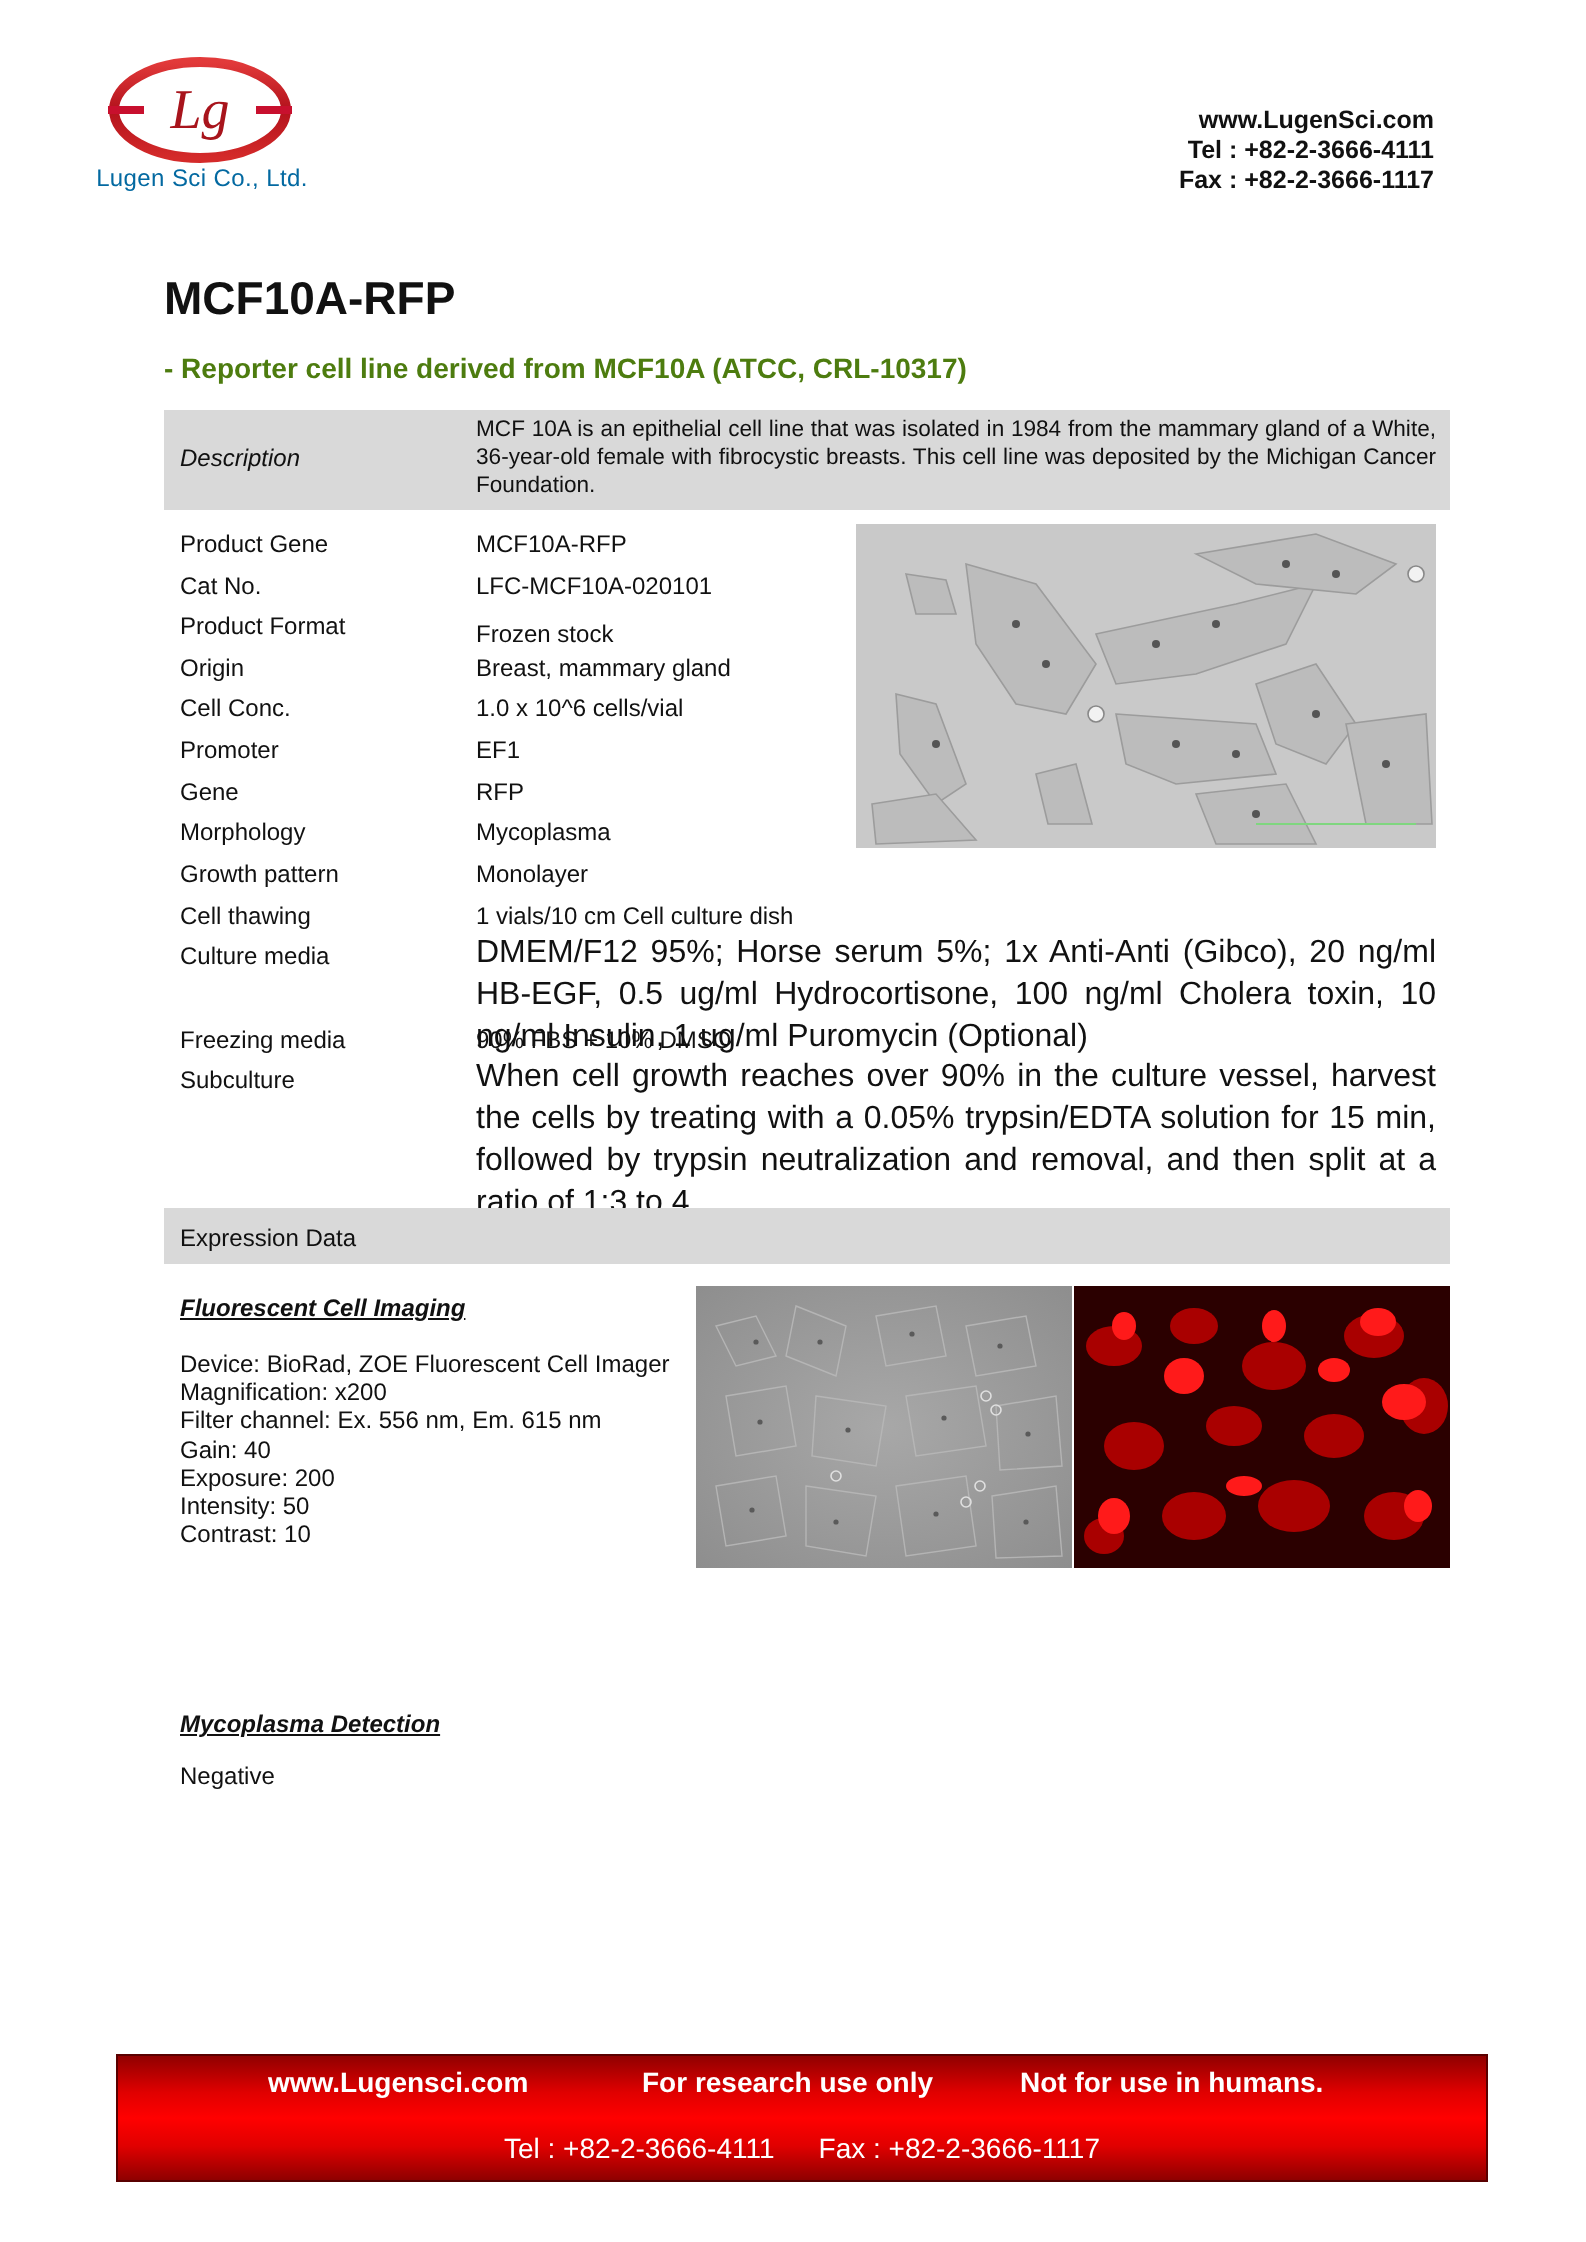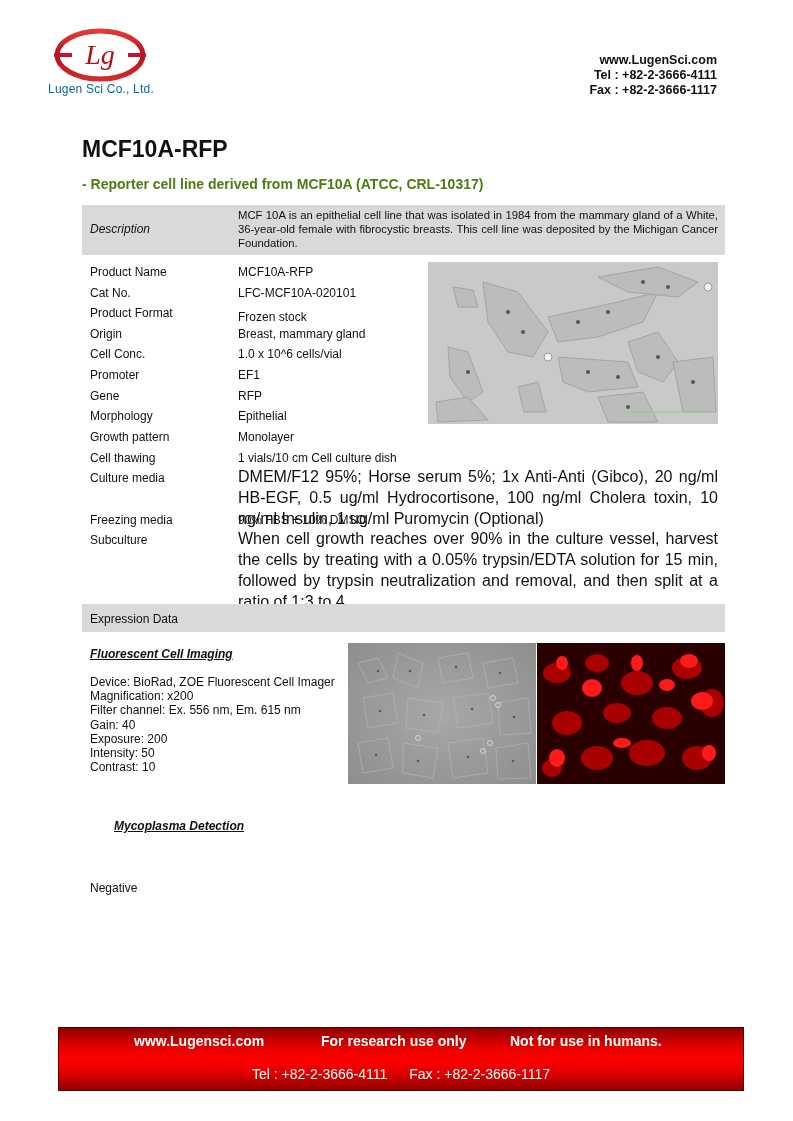--- a/index.html
+++ b/index.html
@@ -32,21 +32,21 @@
   .expr-label { left:90px; top:612px; font-size:12px; }
 
   .section-head { font-size:12px; font-weight:bold; font-style:italic; text-decoration:underline; }
   .imaging-head { left:90px; top:647px; }
   .imaging-params { left:90px; top:675px; font-size:12px; line-height:14.2px; }
   .imaging-params div { white-space:nowrap; }
 
   .bf-img { left:348px; top:643px; width:188px; height:141px; background:#9a9a9a; overflow:hidden; }
   .rfp-img { left:537px; top:643px; width:188px; height:141px; background:#2a0000; overflow:hidden; }
 
-  .myco-head { left:90px; top:819px;margin-left:24px; }
+  .myco-head { left:90px; top:855px; }
   .myco-result { left:90px; top:881px; font-size:12px; }
 
   
   .footer { left:58px; top:1027px; width:686px; height:64px;
             background:linear-gradient(to bottom,#8c0000 0%,#e00000 30%,#ff0000 50%,#e00000 72%,#8a0000 100%);
             box-shadow: inset 0 0 0 1px #5a0000; }
   .footer-line1 { left:58px; top:1033px; width:686px; height:18px; font-weight:bold; font-size:14px; color:#fff; }
   .footer-line1 span { position:absolute; top:0; }
   .footer-line2 { left:58px; top:1066px; width:686px; text-align:center; font-weight:normal; font-size:14px; color:#fff; }
   .footer-line2 .gap { display:inline-block; width:22px; }
@@ -78,21 +78,21 @@
 </div>
 
 <div class="abs title">MCF10A-RFP</div>
 <div class="abs subtitle">- Reporter cell line derived from MCF10A (ATCC, CRL-10317)</div>
 
 <div class="abs desc-band"></div>
 <div class="abs desc-label">Description</div>
 <div class="abs desc-text">MCF 10A is an epithelial cell line that was isolated in 1984 from the mammary gland of a White, 36-year-old female with fibrocystic breasts. This cell line was deposited by the Michigan Cancer Foundation.</div>
 
 <div>
-  <div class="spec-label" style="top:265px">Product Name</div>
+  <div class="spec-label" style="top:265px">Product Gene</div>
   <div class="spec-value" style="top:265px">MCF10A-RFP</div>
 
   <div class="spec-label" style="top:286px">Cat No.</div>
   <div class="spec-value" style="top:286px">LFC-MCF10A-020101</div>
 
   <div class="spec-label" style="top:306px">Product Format</div>
   <div class="spec-value" style="top:310px">Frozen stock</div>
 
   <div class="spec-label" style="top:327px">Origin</div>
   <div class="spec-value" style="top:327px">Breast, mammary gland</div>
@@ -100,21 +100,21 @@
   <div class="spec-label" style="top:347px">Cell Conc.</div>
   <div class="spec-value" style="top:347px">1.0 x 10^6 cells/vial</div>
 
   <div class="spec-label" style="top:368px">Promoter</div>
   <div class="spec-value" style="top:368px">EF1</div>
 
   <div class="spec-label" style="top:389px">Gene</div>
   <div class="spec-value" style="top:389px">RFP</div>
 
   <div class="spec-label" style="top:409px">Morphology</div>
-  <div class="spec-value" style="top:409px">Epithelial</div>
+  <div class="spec-value" style="top:409px">Mycoplasma</div>
 
   <div class="spec-label" style="top:430px">Growth pattern</div>
   <div class="spec-value" style="top:430px">Monolayer</div>
 
   <div class="spec-label" style="top:451px">Cell thawing</div>
   <div class="spec-value" style="top:451px">1 vials/10 cm Cell culture dish</div>
 
   <div class="spec-label" style="top:471px">Culture media</div>
   <div class="spec-long" style="top:466px">DMEM/F12 95%; Horse serum 5%; 1x Anti-Anti (Gibco), 20 ng/ml HB-EGF, 0.5 ug/ml Hydrocortisone, 100 ng/ml Cholera toxin, 10 ng/ml Insulin, 1 ug/ml Puromycin (Optional)</div>
 

